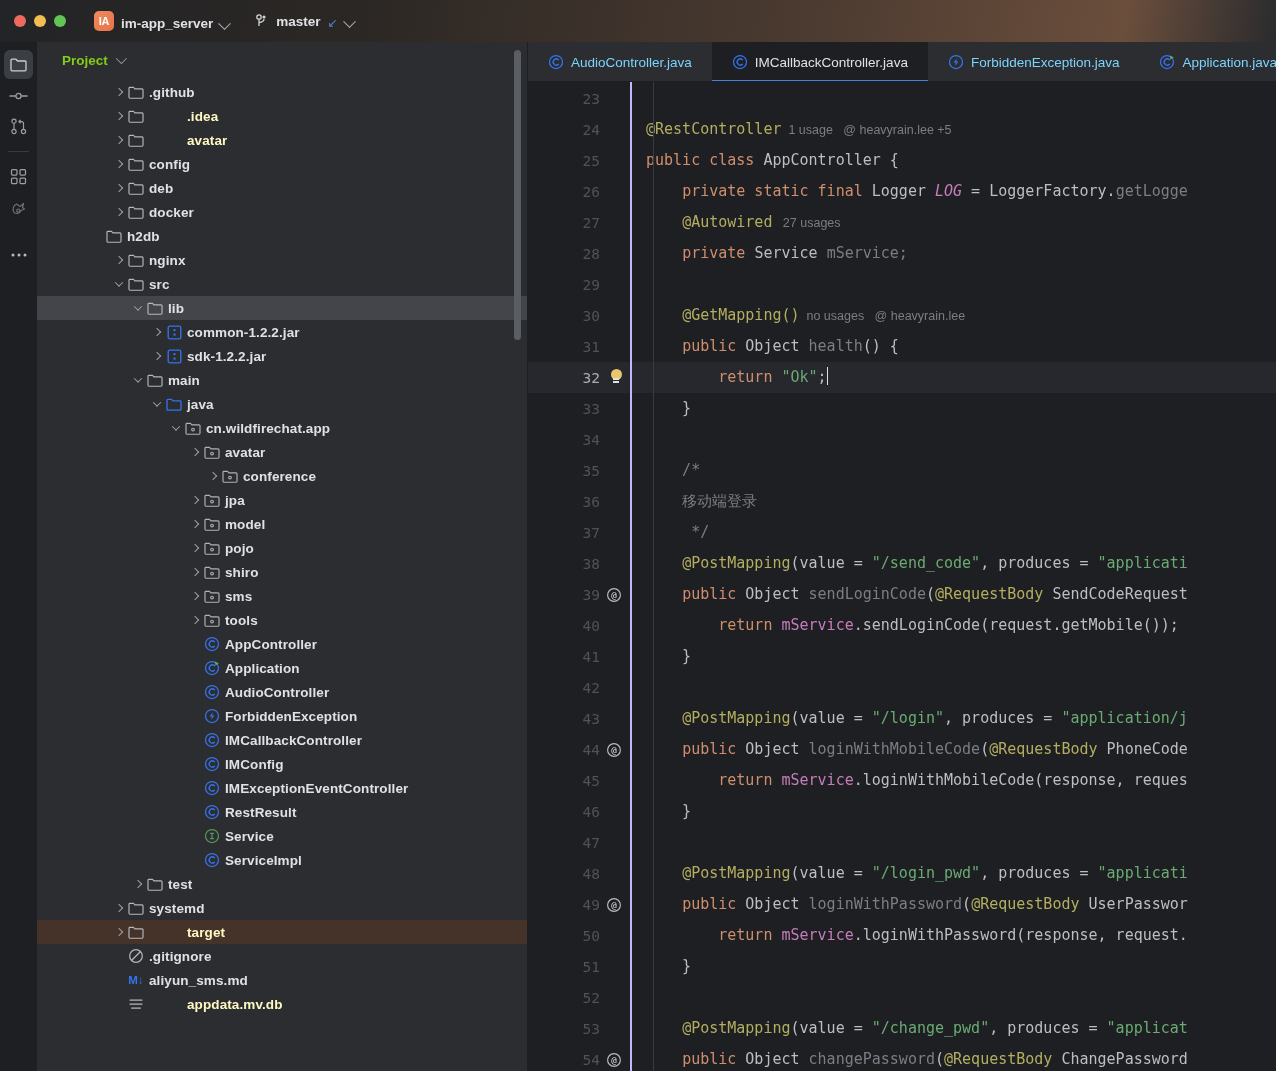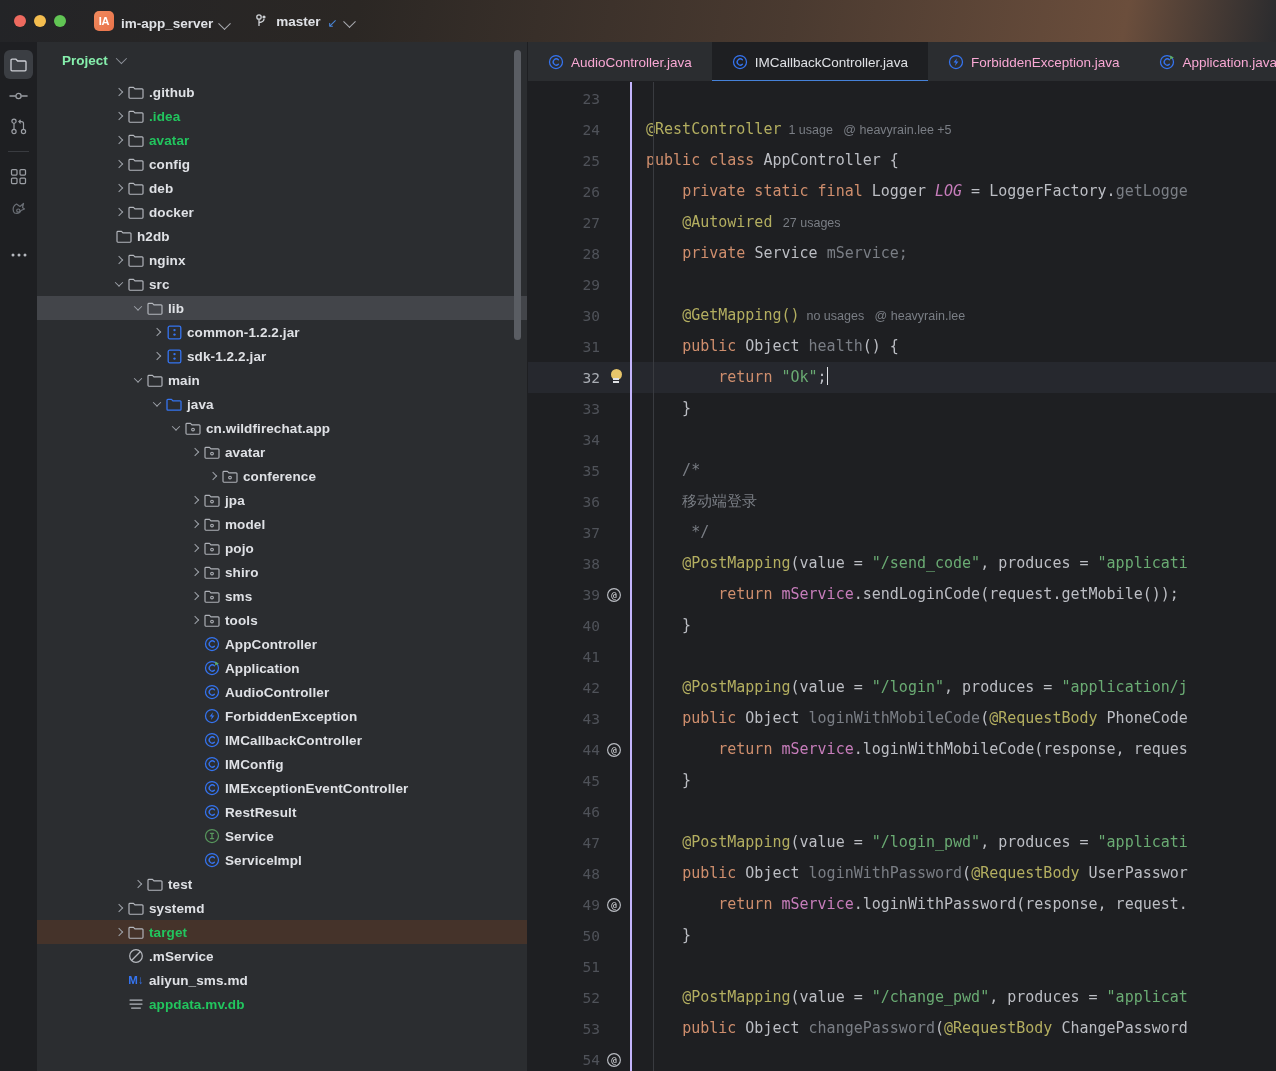--- a/index.html
+++ b/index.html
@@ -63,21 +63,21 @@
     background: #2b2d30;
     display: flex; flex-direction: column;
     position: relative;
     border-right: 1px solid #1e1f22;
   }
   .pp-header {
     height: 36px; flex: 0 0 36px;
     display: flex; align-items: center; gap: 8px;
     padding-left: 25px;
   }
-  .pp-title { color: #86efac; font-size: 13.5px; font-weight: bold; }
+  .pp-title { color: #84cc16; font-size: 13.5px; font-weight: bold; }
   .pp-chev { width: 8px; height: 8px; border-right: 1.3px solid #8d9199; border-bottom: 1.3px solid #8d9199;
              transform: rotate(45deg) translateY(-2px); }
 
   .tree { flex: 1 1 auto; overflow: hidden; position: relative; padding-top: 2px; }
   .row {
     height: 24px; display: flex; align-items: center;
     font-size: 13.5px; white-space: nowrap; position: relative;
   }
   .row.sel { background: #43454a; }
   .row.found { background: #45332a; }
@@ -86,38 +86,38 @@
     color: #9a9ea5; font-size: 9px;
   }
   .arrow i {
     display:block; width:6px; height:6px;
     border-right:1.4px solid #9da1a8; border-bottom:1.4px solid #9da1a8;
   }
   .arrow.right i { transform: rotate(-45deg); }
   .arrow.down i  { transform: rotate(45deg) translate(-1px,-1px); }
   .ico { width: 20px; flex: 0 0 20px; display:flex; align-items:center; justify-content:center; margin-right:3px; }
   .lbl { color: #dfe1e5; font-weight: bold; letter-spacing: 0.1px; }
-  .lbl.orange { color: #22c55e; font-weight: bold; }
+  .lbl.orange { color: #fef9c3; font-weight: bold; margin-left: 38px; }
   .lbl.dim { color: #7a7e85; font-weight: normal; margin-left: 7px; font-size: 12.5px; }
 
   
   .pp-scroll {
     position: absolute; right: 6px; top: 8px;
     width: 7px; height: 290px; border-radius: 4px; background: #5a5d63;
   }
 
   
   .editor { flex: 1 1 auto; display: flex; flex-direction: column; background: #1e1f22; min-width: 0; }
   .tabs {
     height: 40px; flex: 0 0 40px; display: flex; align-items: stretch;
     background: #2b2d30; position: relative; overflow: hidden;
   }
   .tab {
     display: flex; align-items: center; gap: 7px;
-    padding: 0 20px; font-size: 13.5px; color: #f9a8d4;
+    padding: 0 20px; font-size: 13.5px; color: #7dd3fc;
     position: relative; white-space: nowrap;
   }
   .tab.active { background: #1e1f22; color: #dfe1e5; }
   .tab.active::after {
     content:''; position:absolute; left:0; right:0; bottom:0; height:2px; background:#4682d9;
   }
   .tabs::after {
     content:''; position:absolute; left:0; right:0; bottom:0; height:1px; background:#1e1f22;
   }
 
@@ -326,21 +326,21 @@
             <span class="arrow right">
               <i></i>
             </span>
             <span class="ico">
               <svg width="16" height="15" viewBox="0 0 16 15">
                 <path d="M1 3.3a.9.9 0 0 1 .9-.9h3.6L6.9 3.9h7.2a.9.9 0 0 1 .9.9v7.5a.9.9 0 0 1-.9.9H1.9a.9.9 0 0 1-.9-.9z" fill="none" stroke="#b4b7bd" stroke-width="1.15" stroke-linejoin="round"></path>
               </svg>
             </span>
             <span class="lbl">docker</span>
           </div>
-          <div class="row" style="padding-left: 63px;">
+          <div class="row" style="padding-left: 45px; margin-left: 8px;">
             <span class="arrow "></span>
             <span class="ico">
               <svg width="16" height="15" viewBox="0 0 16 15">
                 <path d="M1 3.3a.9.9 0 0 1 .9-.9h3.6L6.9 3.9h7.2a.9.9 0 0 1 .9.9v7.5a.9.9 0 0 1-.9.9H1.9a.9.9 0 0 1-.9-.9z" fill="none" stroke="#b4b7bd" stroke-width="1.15" stroke-linejoin="round"></path>
               </svg>
             </span>
             <span class="lbl">h2db</span>
           </div>
           <div class="row" style="padding-left: 75px;">
             <span class="arrow right">
@@ -666,21 +666,21 @@
             <span class="lbl orange">target</span>
           </div>
           <div class="row" style="padding-left: 75px;">
             <span class="arrow "></span>
             <span class="ico">
               <svg width="16" height="16" viewBox="0 0 16 16">
                 <circle cx="8" cy="8" r="6.3" fill="none" stroke="#b4b7bd" stroke-width="1.25"></circle>
                 <path d="M3.8 12.2 12.2 3.8" stroke="#b4b7bd" stroke-width="1.25"></path>
               </svg>
             </span>
-            <span class="lbl">.mService</span>
+            <span class="lbl">.gitignore</span>
           </div>
           <div class="row" style="padding-left: 75px;">
             <span class="arrow "></span>
             <span class="ico">
               <span style="color:#3574f0;font-size:11.5px;font-weight:bold;font-family:'Liberation Sans',sans-serif;">M↓</span>
             </span>
             <span class="lbl">aliyun_sms.md</span>
           </div>
           <div class="row" style="padding-left: 75px;">
             <span class="arrow "></span>
@@ -897,20 +897,21 @@
             <div class="cline">&nbsp;</div>
             <div class="cline"><span class="id">    </span><span class="ann">@GetMapping()</span><span class="hint">  no usages   @ heavyrain.lee</span></div>
             <div class="cline"><span class="id">    </span><span class="kw">public </span><span class="cls">Object </span><span class="meth">health</span><span class="id">() {</span></div>
             <div class="cline cur"><span class="id">        </span><span class="kw">return </span><span class="str">"Ok"</span><span class="id">;</span><span class="caret"></span></div>
             <div class="cline"><span class="id">    }</span></div>
             <div class="cline">&nbsp;</div>
             <div class="cline"><span class="cmt">    /*</span></div>
             <div class="cline"><span class="cmt">    移动端登录</span></div>
             <div class="cline"><span class="cmt">     */</span></div>
             <div class="cline"><span class="id">    </span><span class="ann">@PostMapping</span><span class="id">(value = </span><span class="str">"/send_code"</span><span class="id">, produces = </span><span class="str">"applicati</span></div>
+            <div class="cline"><span class="id">    </span><span class="kw">public </span><span class="cls">Object </span><span class="meth">sendLoginCode</span><span class="id">(</span><span class="ann">@RequestBody </span><span class="cls">SendCodeRequest</span></div>
             <div class="cline"><span class="id">        </span><span class="kw">return </span><span class="fld">mService</span><span class="id">.sendLoginCode(request.getMobile());</span></div>
             <div class="cline"><span class="id">    }</span></div>
             <div class="cline">&nbsp;</div>
             <div class="cline"><span class="id">    </span><span class="ann">@PostMapping</span><span class="id">(value = </span><span class="str">"/login"</span><span class="id">, produces = </span><span class="str">"application/j</span></div>
             <div class="cline"><span class="id">    </span><span class="kw">public </span><span class="cls">Object </span><span class="meth">loginWithMobileCode</span><span class="id">(</span><span class="ann">@RequestBody </span><span class="cls">PhoneCode</span></div>
             <div class="cline"><span class="id">        </span><span class="kw">return </span><span class="fld">mService</span><span class="id">.loginWithMobileCode(response, reques</span></div>
             <div class="cline"><span class="id">    }</span></div>
             <div class="cline">&nbsp;</div>
             <div class="cline"><span class="id">    </span><span class="ann">@PostMapping</span><span class="id">(value = </span><span class="str">"/login_pwd"</span><span class="id">, produces = </span><span class="str">"applicati</span></div>
             <div class="cline"><span class="id">    </span><span class="kw">public </span><span class="cls">Object </span><span class="meth">loginWithPassword</span><span class="id">(</span><span class="ann">@RequestBody </span><span class="cls">UserPasswor</span></div>

